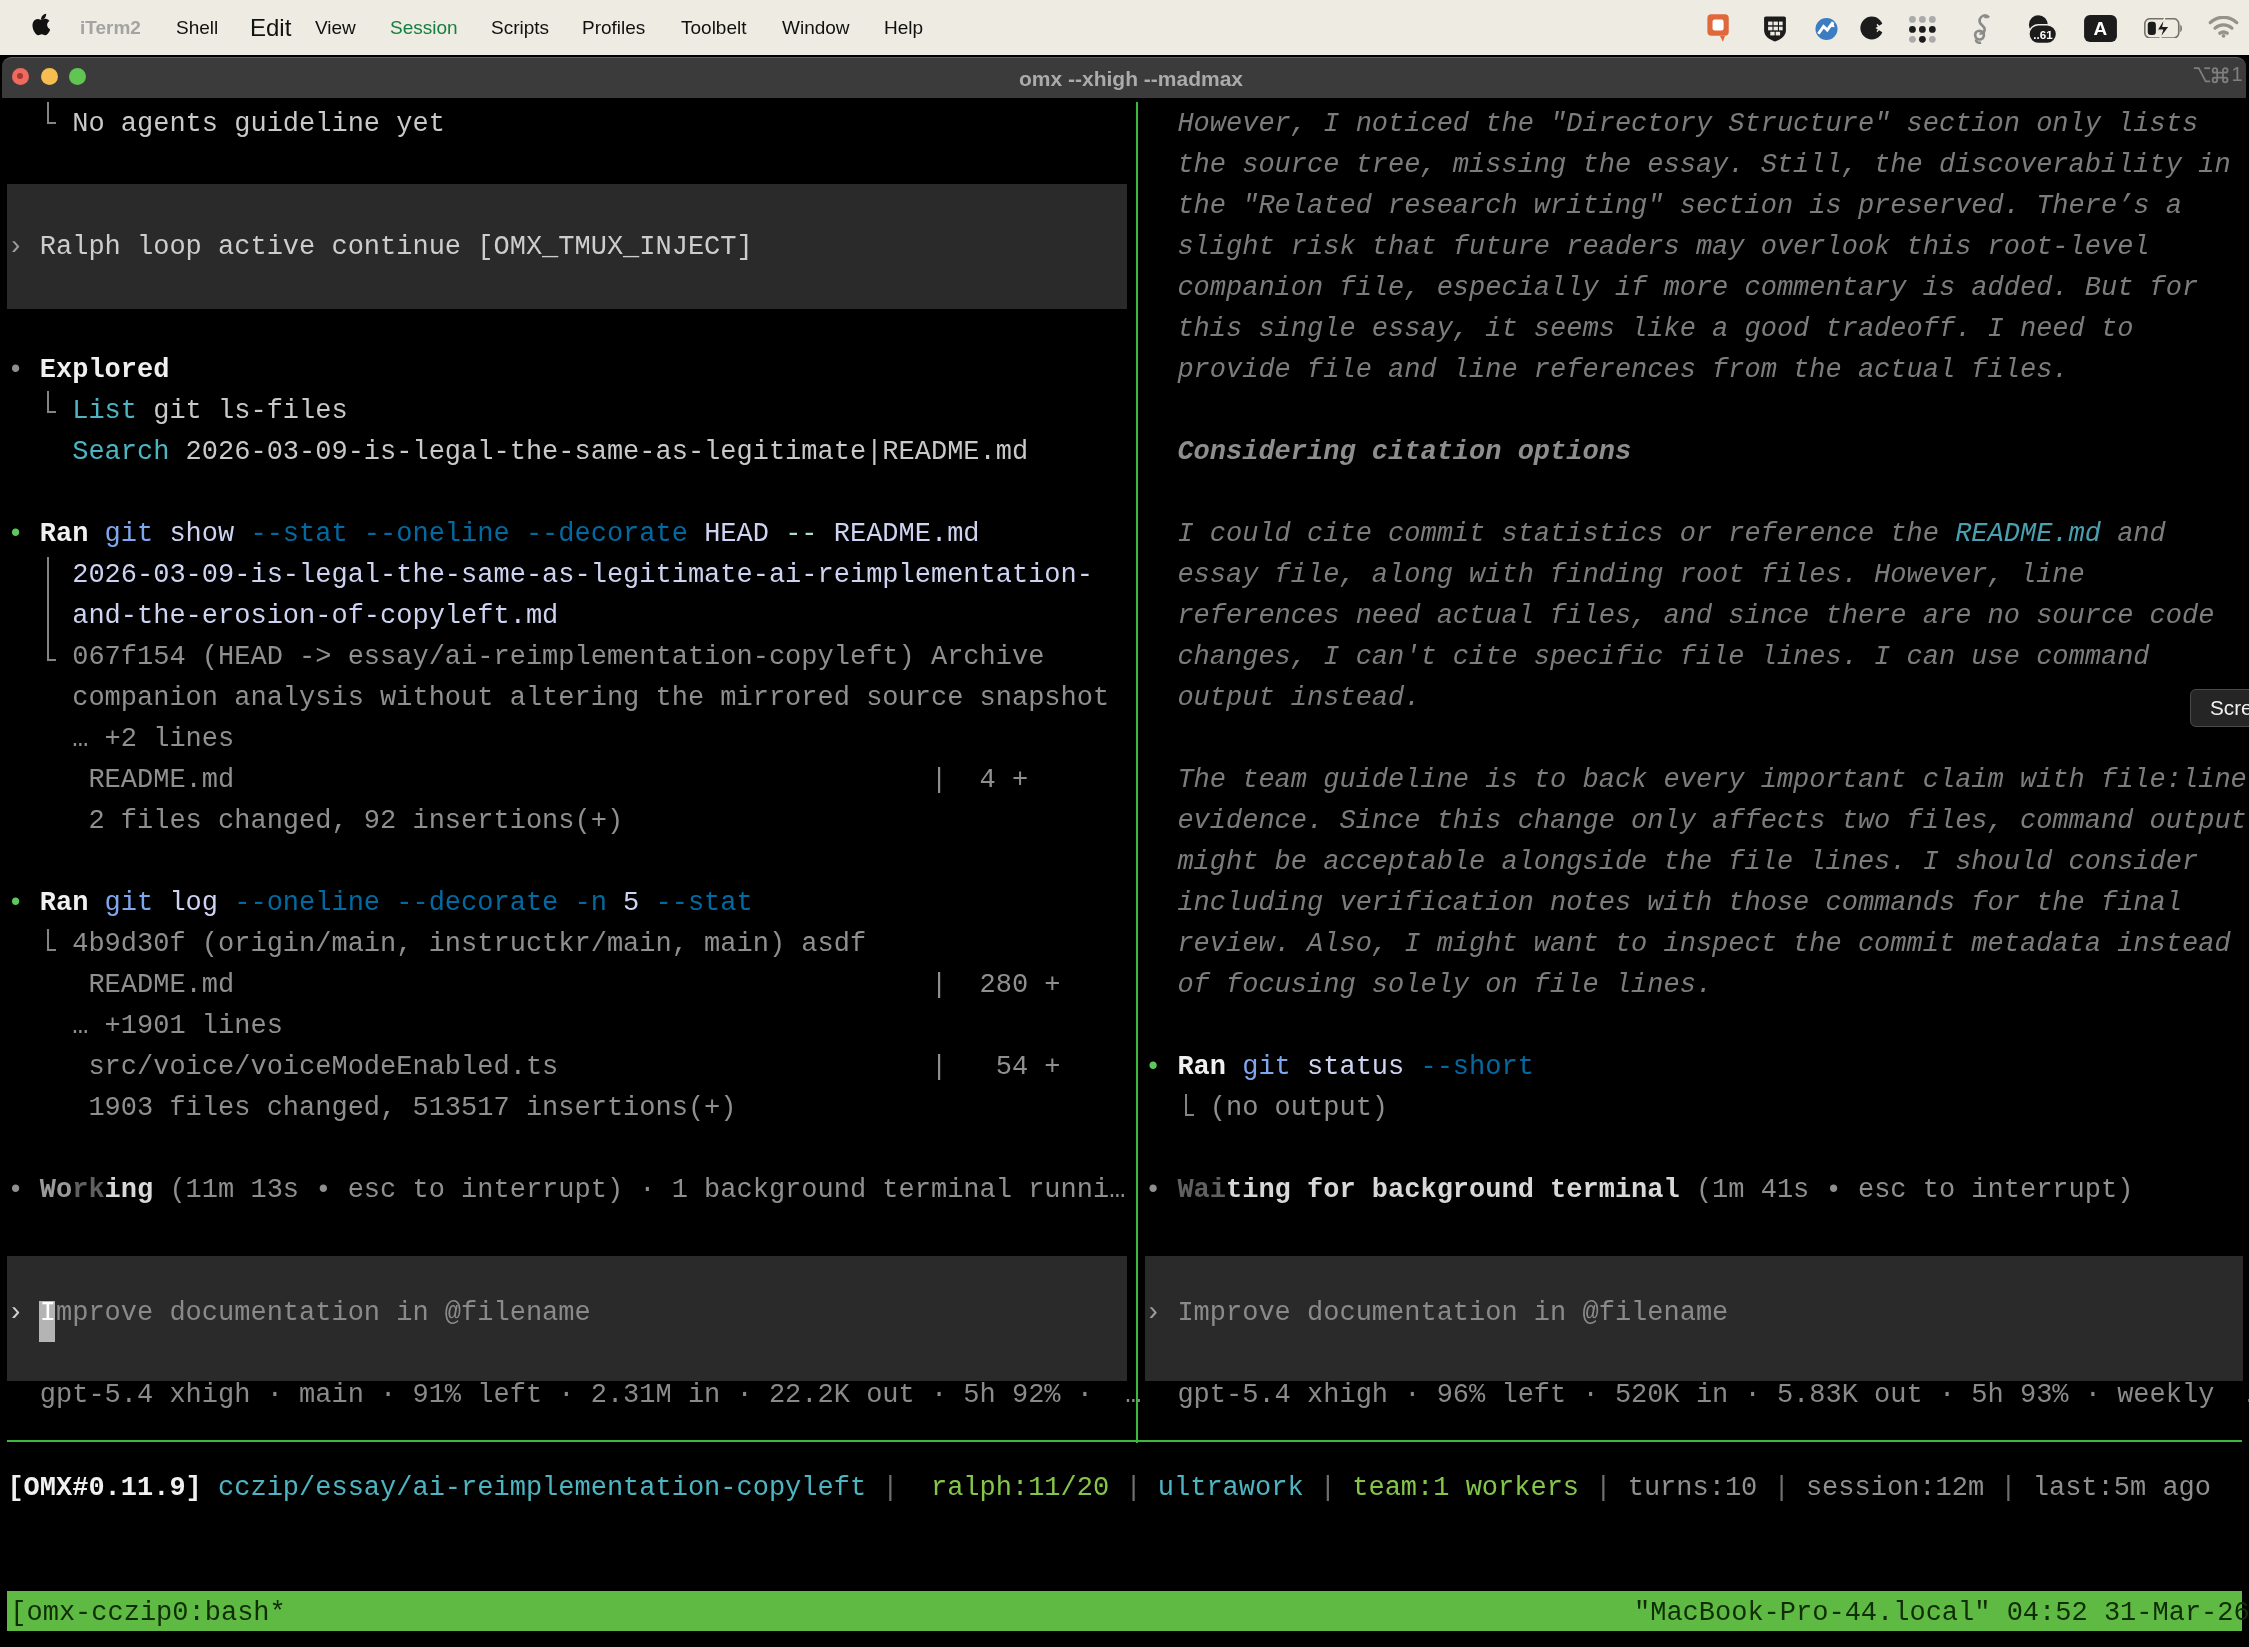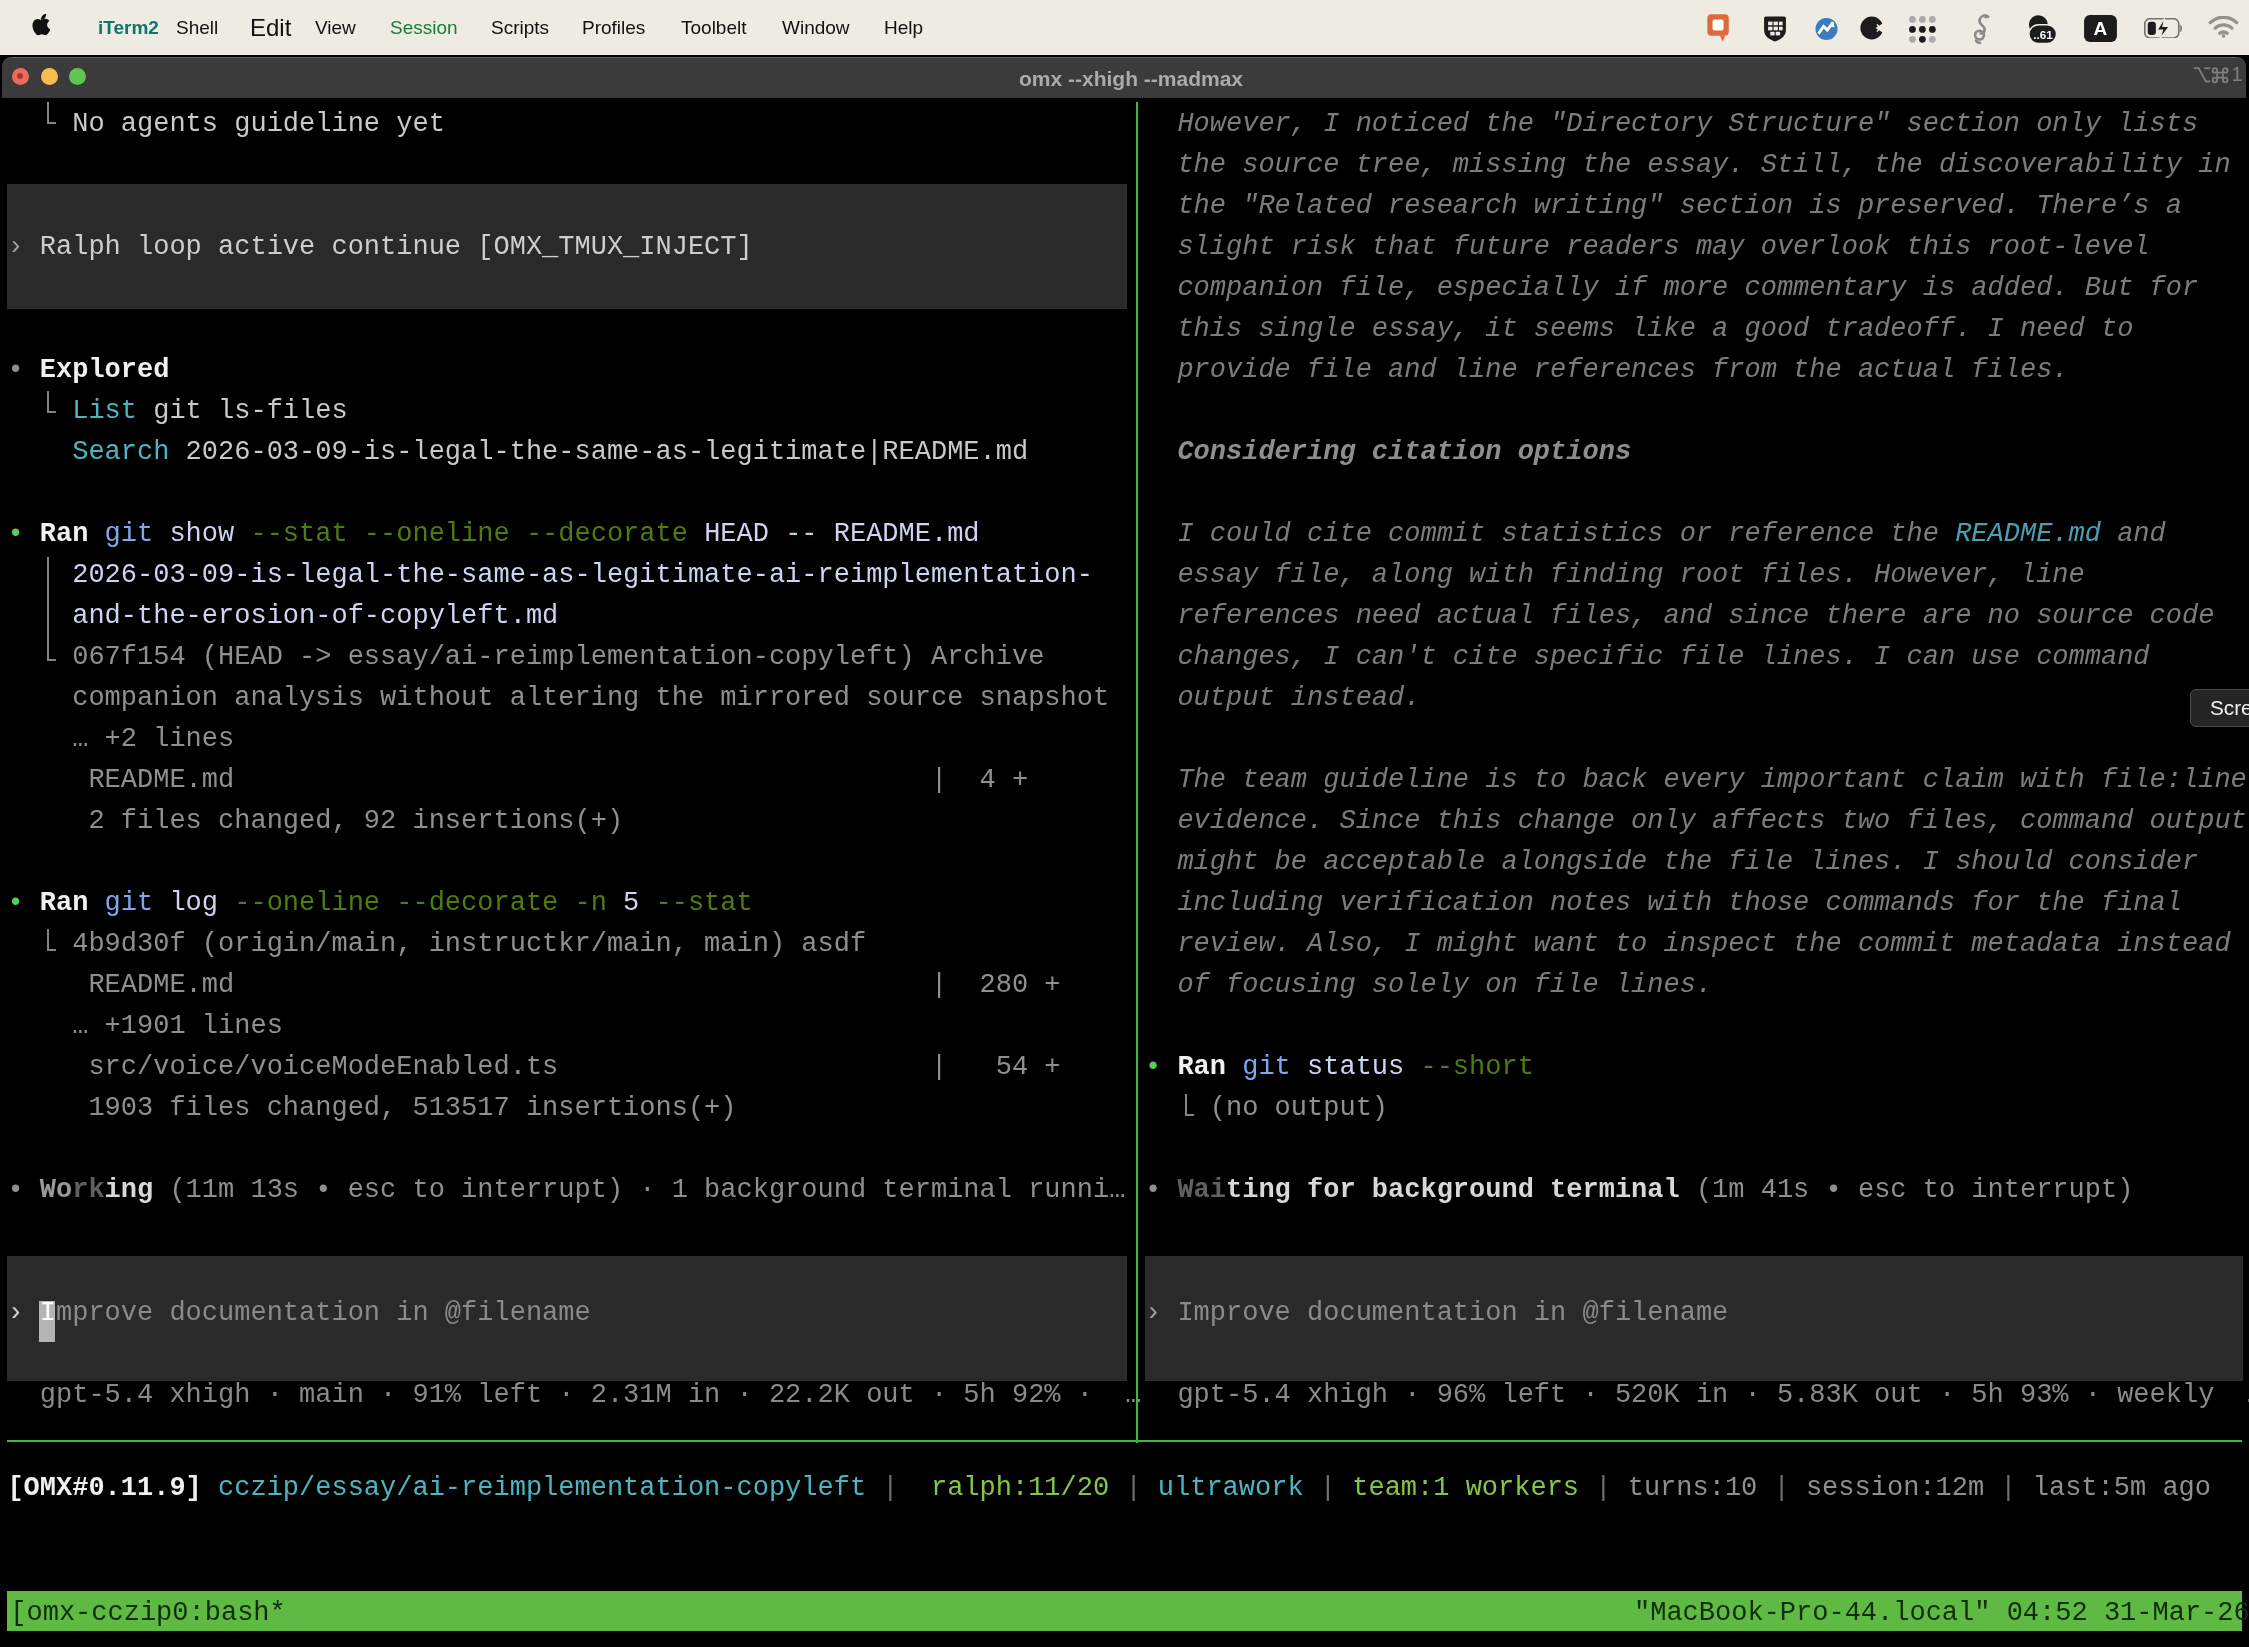--- a/index.html
+++ b/index.html
@@ -5,21 +5,21 @@
 html,body{width:2250px;height:1648px;background:#000;overflow:hidden}
 body{position:relative;font-family:"Liberation Sans",sans-serif}
 pre{font-family:"Liberation Mono",monospace;font-size:27px;line-height:41px;position:absolute;white-space:pre;margin:0;color:#c9c9c9}
 .b{font-weight:bold}
 .fg{color:#c9c9c9}
 .dim{color:#8f8f8f}
 .wh{color:#f0f0f0}
 .gb{color:#5bc95b}
 .cy{color:#4db5c2}
 .bl{color:#80a7ee}
-.pk{color:#4d7c0f}
+.pk{color:#0369a1}
 .lv{color:#cdd3f0}
 .mint{color:#a5e3c6}
 .sd{color:#606060}
 .sm{color:#9a9a9a}
 .sl{color:#d8d8d8}
 .bt{color:#cdcdcd}
 .a1{color:#9c9c9c}
 .a2{color:#cfcfcf}
 .ph{color:#8a8a8a}
 .grn{color:#84c64a}
@@ -29,21 +29,21 @@
 .thb{color:#8e8e8e;font-weight:bold;font-style:italic}
 .thc{color:#4a9fb0;font-style:italic}
 </style></head>
 <body>
 
 <div style="position:absolute;left:0;top:0;width:2250px;height:55px;background:#edebe2"></div>
 <svg style="position:absolute;left:31px;top:12.5px" width="19" height="23.6" viewBox="0 0 24 29">
  <path fill="#111" d="M17.5 4.6c1.1-1.4 1.9-3.3 1.7-5.2-1.6.1-3.6 1.1-4.8 2.5-1 1.2-1.9 3.2-1.7 5 1.8.2 3.6-.9 4.8-2.3z" transform="translate(0,1.2)"></path>
  <path fill="#111" d="M22.6 10.2c-.1-3.3 2.7-4.9 2.8-5-1.5-2.2-3.9-2.6-4.7-2.6-2-.2-3.9 1.2-4.9 1.2-1 0-2.6-1.2-4.3-1.1-2.2 0-4.2 1.3-5.4 3.3-2.3 4-.6 9.9 1.7 13.1 1.1 1.6 2.4 3.4 4.1 3.3 1.6-.1 2.3-1.1 4.3-1.1 2 0 2.6 1.1 4.3 1 1.8 0 2.9-1.6 4-3.2 1.3-1.9 1.8-3.7 1.8-3.8-.1 0-3.5-1.4-3.7-5.1z" transform="translate(-3.4,4.2) scale(1.05)"></path>
 </svg>
-<div style="position:absolute;left:98px;top:17.7px;font-size:19px;line-height:20px;font-weight:bold;color:#0f766e;font-family:'Liberation Sans',sans-serif">iTerm2</div>
+<div style="position:absolute;left:80px;top:17.7px;font-size:19px;line-height:20px;font-weight:bold;color:#a3a3a3;font-family:'Liberation Sans',sans-serif">iTerm2</div>
 <div style="position:absolute;left:176px;top:17.7px;font-size:19px;line-height:20px;color:#111;font-family:'Liberation Sans',sans-serif">Shell</div>
 <div style="position:absolute;left:250px;top:17.7px;font-size:24px;line-height:20px;color:#111;font-family:'Liberation Sans',sans-serif">Edit</div>
 <div style="position:absolute;left:315px;top:17.7px;font-size:19px;line-height:20px;color:#111;font-family:'Liberation Sans',sans-serif">View</div>
 <div style="position:absolute;left:390px;top:17.7px;font-size:19px;line-height:20px;color:#15803d;font-family:'Liberation Sans',sans-serif">Session</div>
 <div style="position:absolute;left:491px;top:17.7px;font-size:19px;line-height:20px;color:#111;font-family:'Liberation Sans',sans-serif">Scripts</div>
 <div style="position:absolute;left:582px;top:17.7px;font-size:19px;line-height:20px;color:#111;font-family:'Liberation Sans',sans-serif">Profiles</div>
 <div style="position:absolute;left:681px;top:17.7px;font-size:19px;line-height:20px;color:#111;font-family:'Liberation Sans',sans-serif">Toolbelt</div>
 <div style="position:absolute;left:782px;top:17.7px;font-size:19px;line-height:20px;color:#111;font-family:'Liberation Sans',sans-serif">Window</div>
 <div style="position:absolute;left:884px;top:17.7px;font-size:19px;line-height:20px;color:#111;font-family:'Liberation Sans',sans-serif">Help</div>
 

